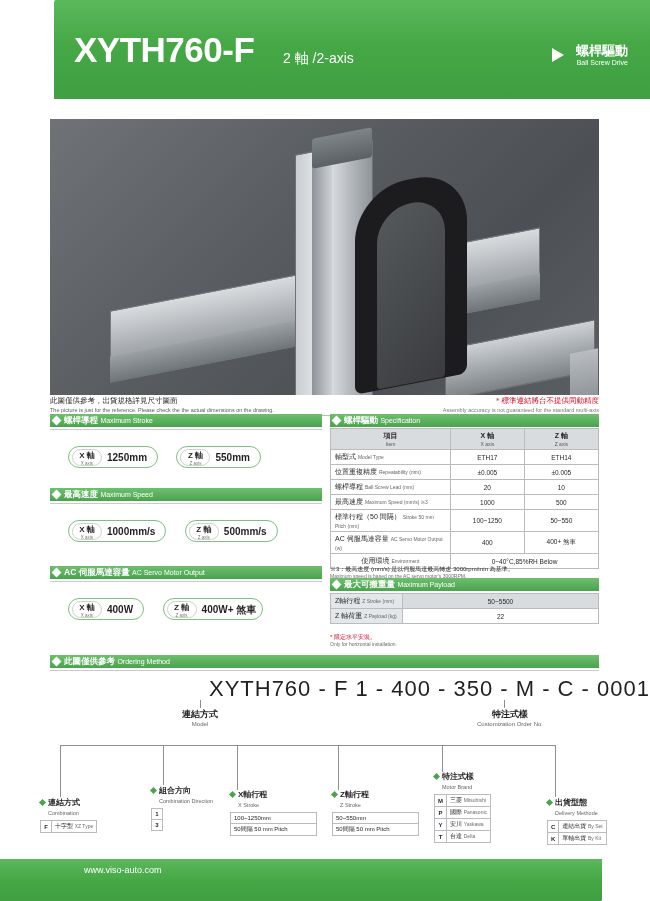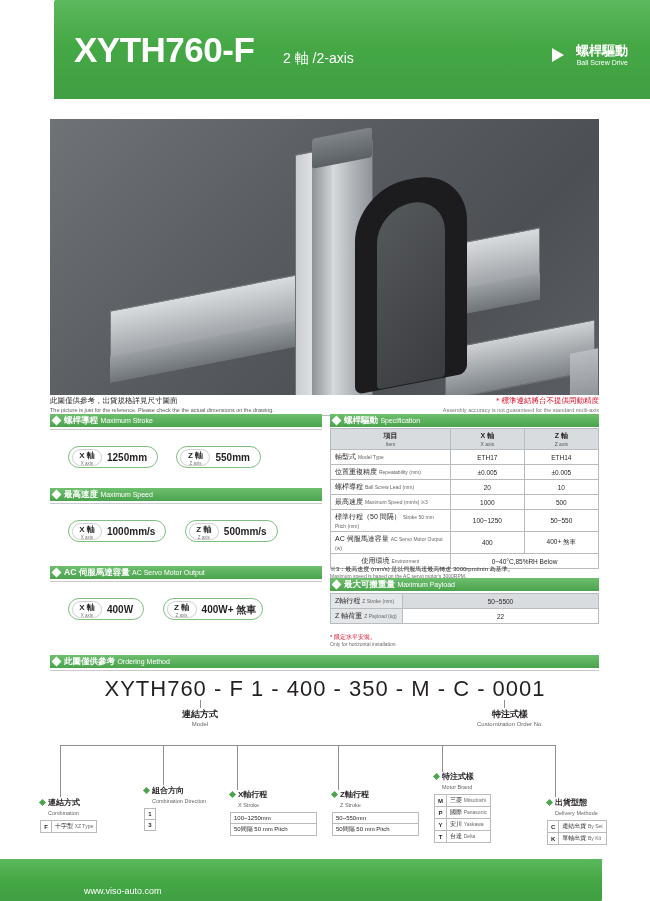--- a/index.html
+++ b/index.html
@@ -184,21 +184,21 @@
   .payload-table td.label { width:72px; background:#e4e7e9; font-size:7px;}
   .payload-table td.label .en{ font-size:5px; color:#666;}
   .payload-table td.v { text-align:center; background:#d9dcdf;}
   .payload-table td.v2 { text-align:center; }
   .payload-note { position:absolute; left:330px; top:633px; }
   .payload-note .cn { font-size:6px; color:#d6001c; line-height:8px;}
   .payload-note .en { font-size:5px; color:#6c6c6c; line-height:7px;}
 
   
   .order-code {
-    position:absolute; left:0; top:676px; width:650px; text-align:center;
+    position:absolute; left:0; top:676px; width:650px; text-align:right;
     font-size:22px; letter-spacing:1px; color:#231f20;
   }
   .ord-label {
     position:absolute; font-size:9px; font-weight:bold; color:#231f20; text-align:center;
   }
   .ord-label .en { display:block; font-size:6px; font-weight:normal; color:#666;}
 
   .leader { position:absolute; border-left:1px solid #8d9093; }
   .leader-h { position:absolute; border-top:1px solid #8d9093; }
 
@@ -228,21 +228,21 @@
   }
   .footer .corner {
     position:absolute; right:0; top:0; width:48px; height:42px; background:#fff;
   }
   .footer .corner:after{
     content:""; position:absolute; left:-1px; top:0;
     border-right:48px solid #ffffff;
     border-top:42px solid transparent;
   }
   .footer .url {
-    position:absolute; left:84px; top:27px; font-size:9px; color:#ffffff;
+    position:absolute; left:84px; top:6px; font-size:9px; color:#ffffff;
   }
 </style>
 </head>
 <body>
 
 <div class="header">
   <div class="corner"></div>
   <div class="title-main">XYTH760-F</div>
   <div class="title-sub">2 軸 /2-axis</div>
   <div class="hdr-right">
@@ -526,21 +526,21 @@
       <td class="k">F</td>
       <td class="v">
         <span>十字型</span>
         <span class="en">XZ Type</span>
       </td>
     </tr>
   </tbody>
     </table>
 </div>
 
-<div class="ord-box" style="left:144px; top:786px; width:95px;">
+<div class="ord-box" style="left:151px; top:786px; width:95px;">
   <div class="hd">
     <span>組合方向</span>
     <span class="en">Combination Direction</span>
   </div>
   <table>
     <tbody>
         <tr>
       <td class="k">1</td>
     </tr>
     <tr>

